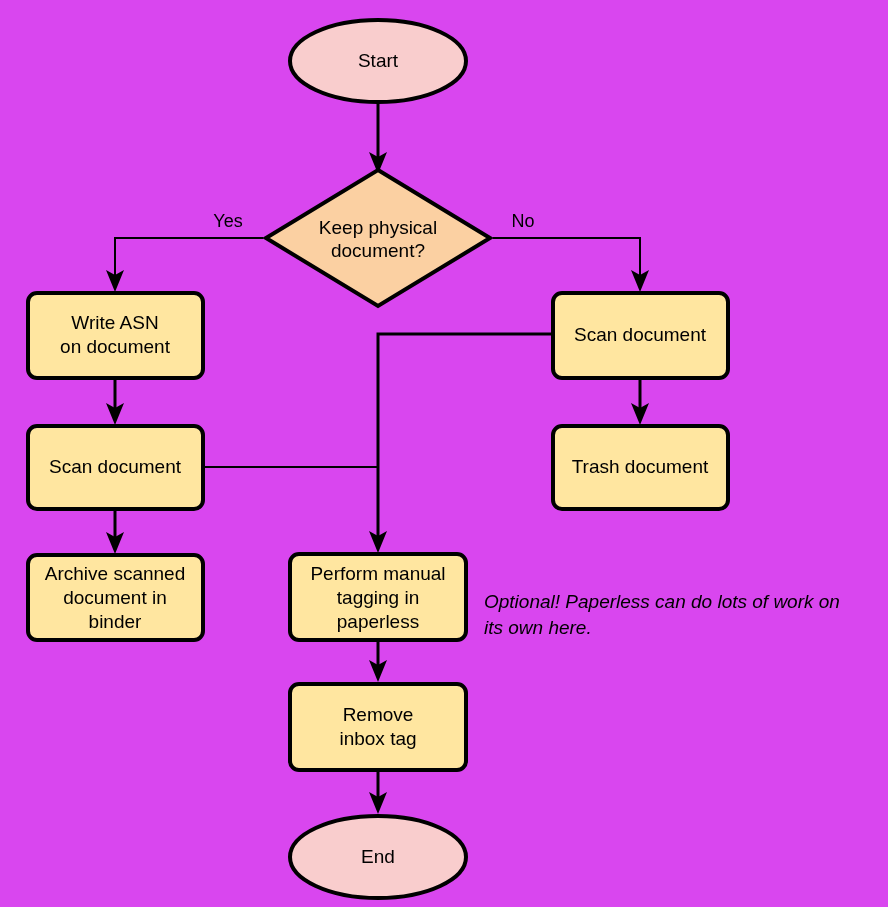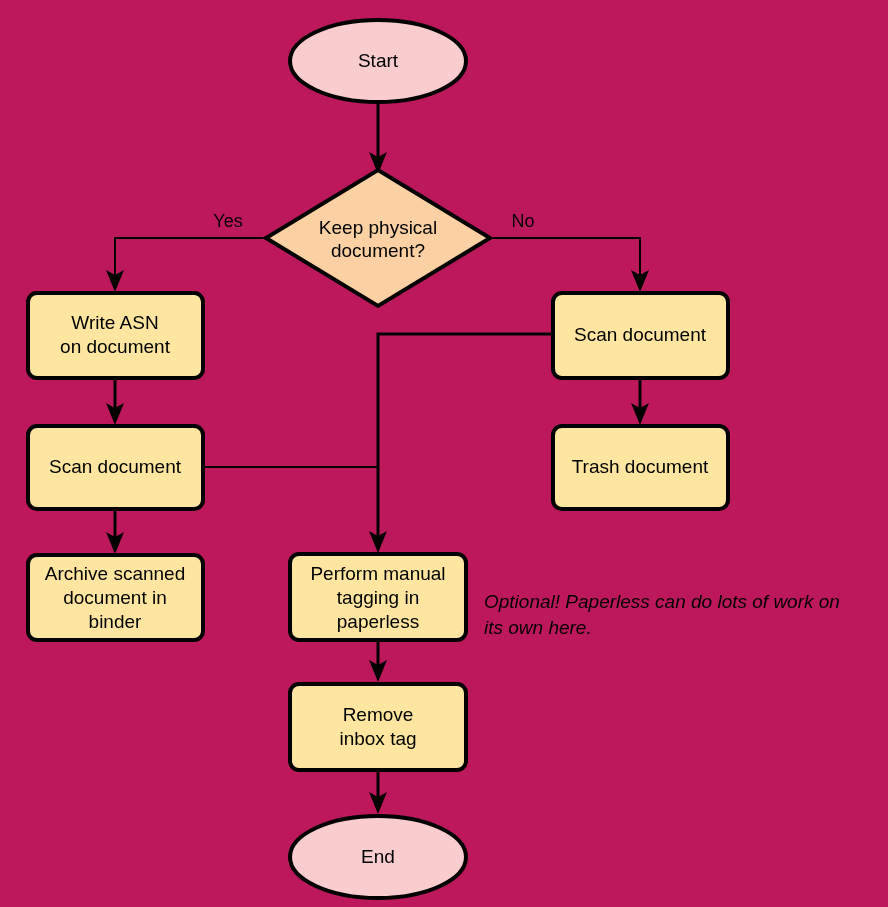--- a/index.html
+++ b/index.html
@@ -9,21 +9,21 @@
     background: #ffffff;
   }
   body {
     font-family: "Liberation Sans", sans-serif;
     -webkit-font-smoothing: antialiased;
   }
   #canvas {
     position: relative;
     width: 888px;
     height: 907px;
-    background: #be185d;
+    background: #d946ef;
     overflow: hidden;
   }
   #flow-svg {
     position: absolute;
     left: 0;
     top: 0;
     width: 888px;
     height: 907px;
   }
   .node-text {

